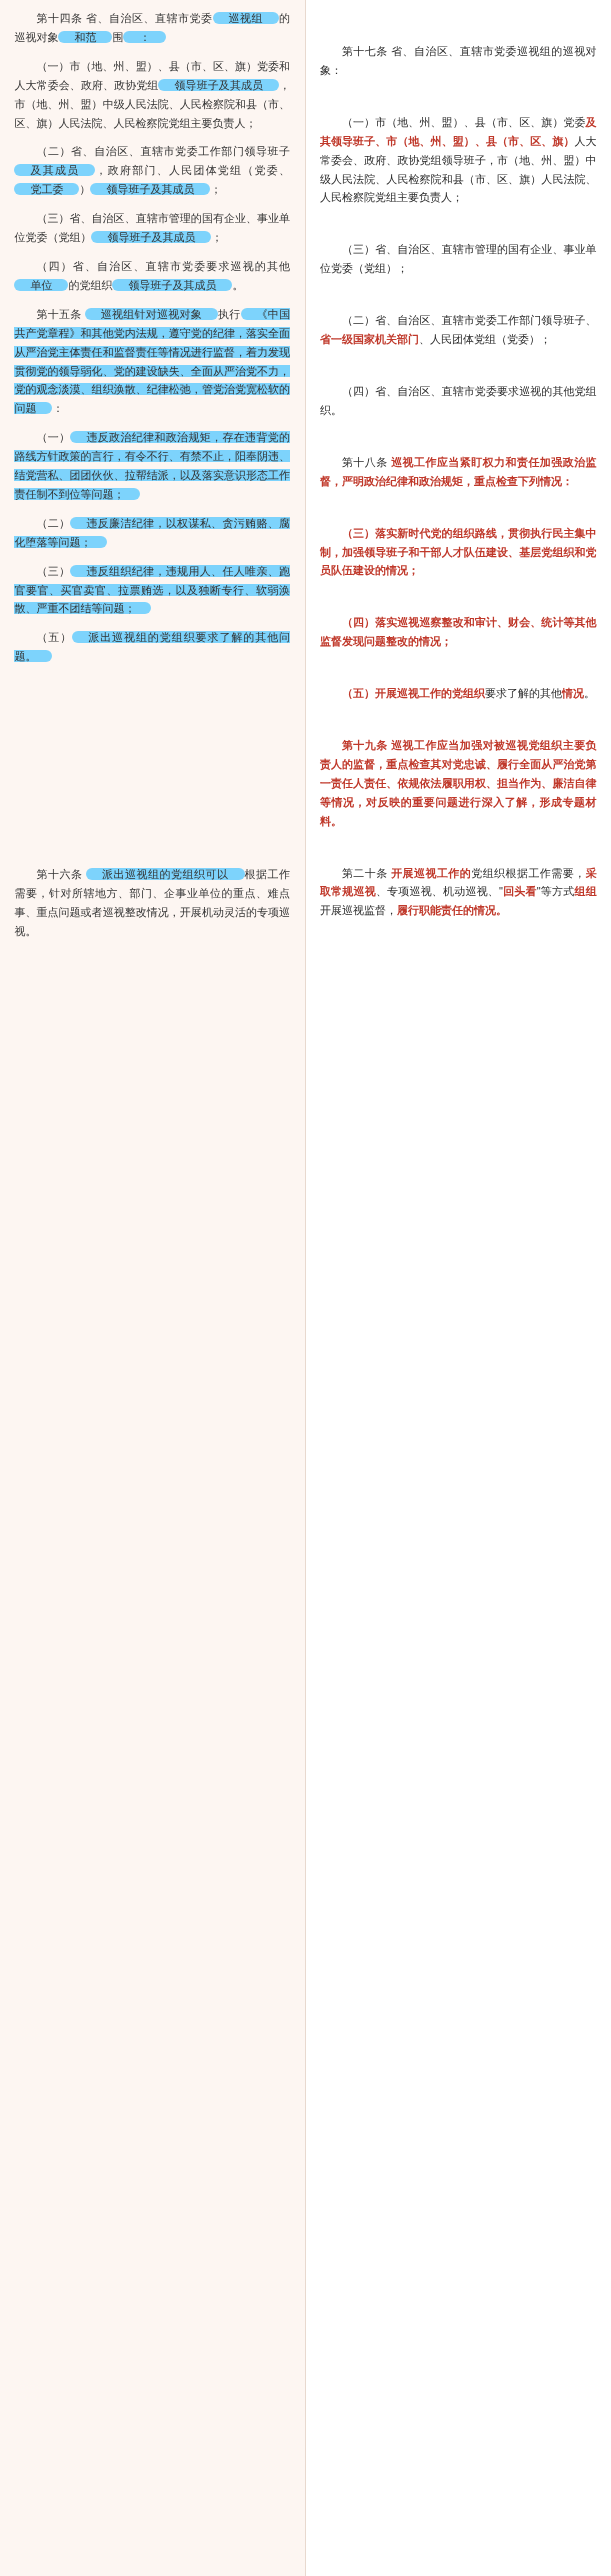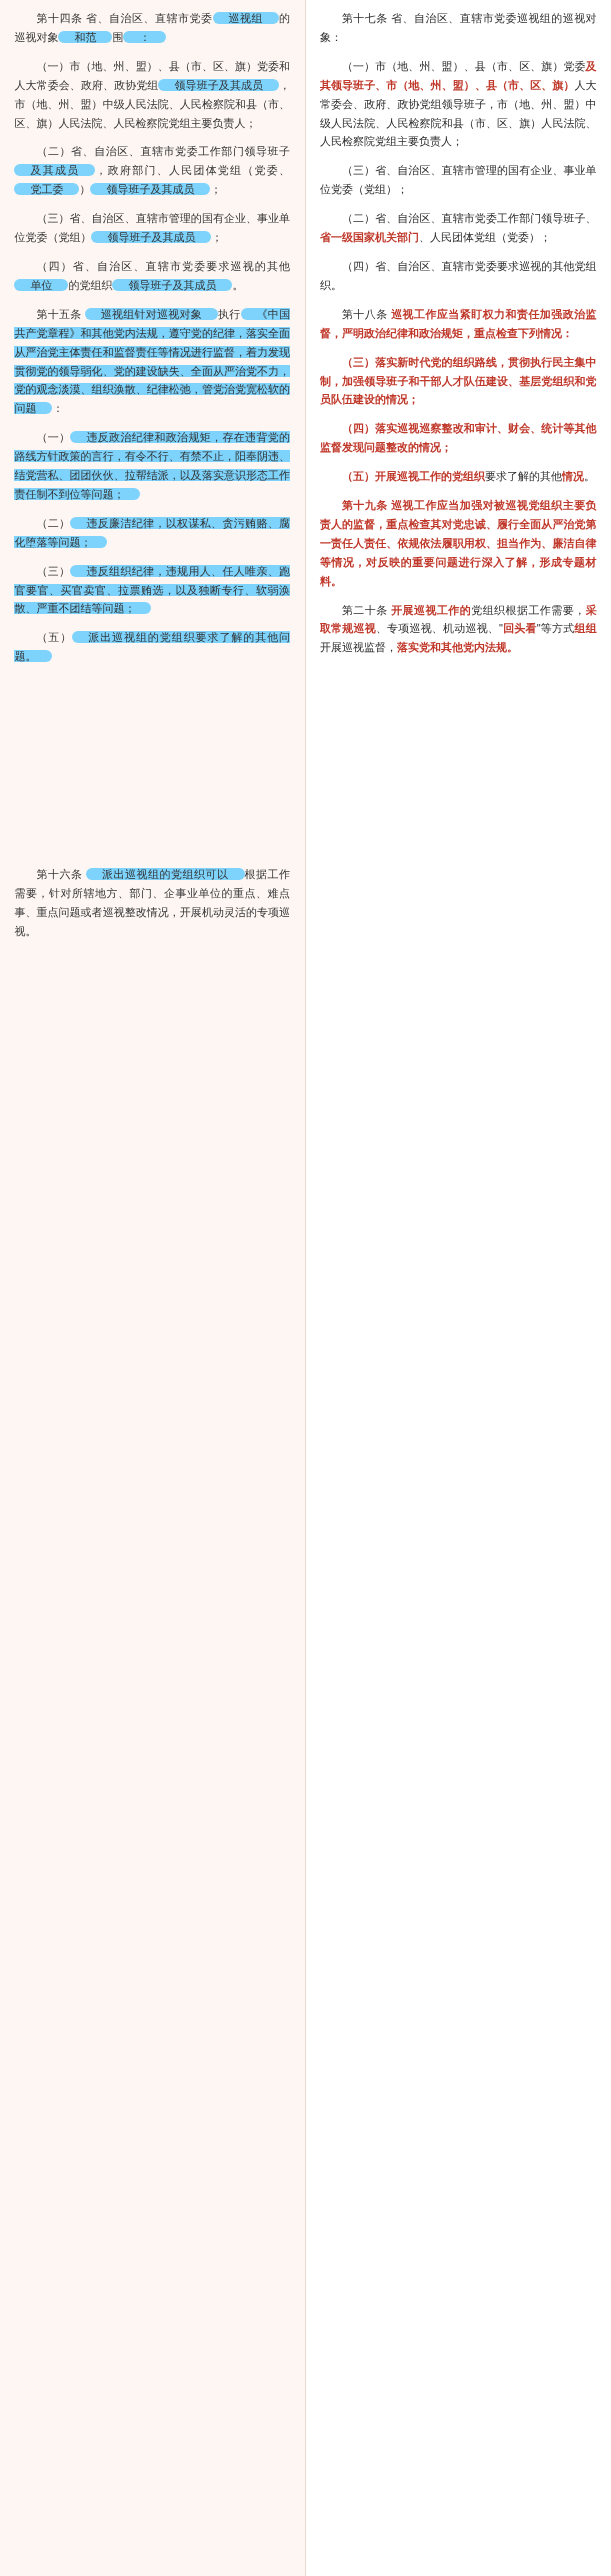--- a/index.html
+++ b/index.html
@@ -35,21 +35,21 @@
   }
   p {
     margin: 0 0 10px 0;
     font-size: 11px;
     line-height: 1.72;
     text-align: justify;
     text-justify: inter-ideograph;
     color: #222222;
   }
   .col-left p { color: #333333; }
-  .col-right p { color: #2b2b2b; }
+  .col-right p { color: #2b2b2b; margin-top: 33px; }
   .indent { text-indent: 2em; }
   
   .hl-blue {
     background: #7dd3fc;
     border-radius: 6px;
     padding: 0 16px;
   }
   .red-b {
     color: #c0392b;
     font-weight: bold;
@@ -107,18 +107,18 @@
 
 
     <p class="indent"><span class="red-b">（三）落实新时代党的组织路线，贯彻执行民主集中制，加强领导班子和干部人才队伍建设、基层党组织和党员队伍建设的情况；</span></p>
 
     <p class="indent"><span class="red-b">（四）落实巡视巡察整改和审计、财会、统计等其他监督发现问题整改的情况；</span></p>
 
     <p class="indent"><span class="red-b">（五）开展巡视工作的党组织</span>要求了解的其他<span class="red-b">情况</span>。</p>
 
     <p class="indent"><span class="red-b">第十九条 巡视工作应当加强对被巡视党组织主要负责人的监督，重点检查其对党忠诚、履行全面从严治党第一责任人责任、依规依法履职用权、担当作为、廉洁自律等情况，对反映的重要问题进行深入了解，形成专题材料。</span></p>
 
-    <p class="indent">第二十条 <span class="red-b">开展巡视工作的</span>党组织根据工作需要，<span class="red-b">采取常规巡视</span>、专项巡视、机动巡视、"<span class="red-b">回头看</span>"等方式<span class="red-b">组组</span>开展巡视监督，<span class="red-b">落实党和其他党内法规。</span></p>
+    <p class="indent">第二十条 <span class="red-b">开展巡视工作的</span>党组织根据工作需要，<span class="red-b">采取常规巡视</span>、专项巡视、机动巡视、"<span class="red-b">回头看</span>"等方式<span class="red-b">组组</span>开展巡视监督，<span class="red-b">履行职能责任的情况。</span></p>
 
   </div>
 
 </div>
 
 
 </body></html>

